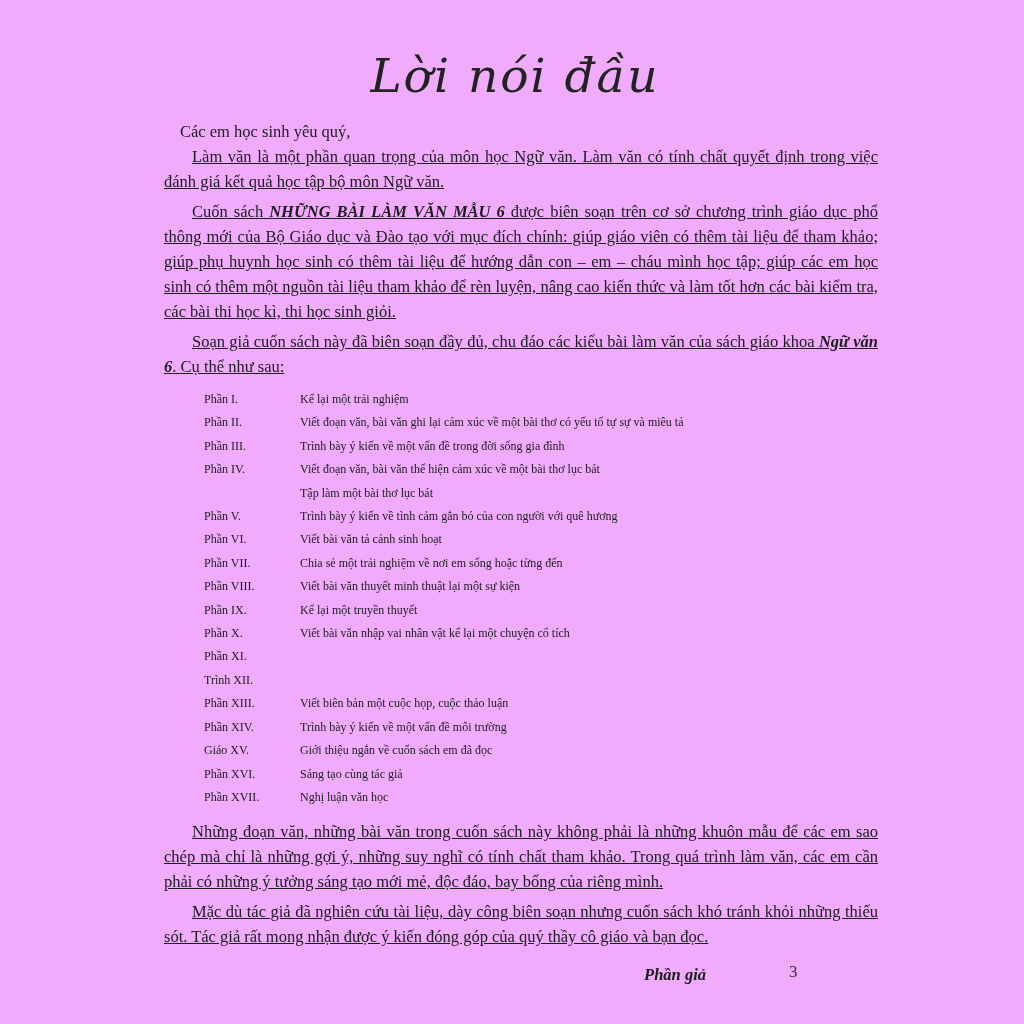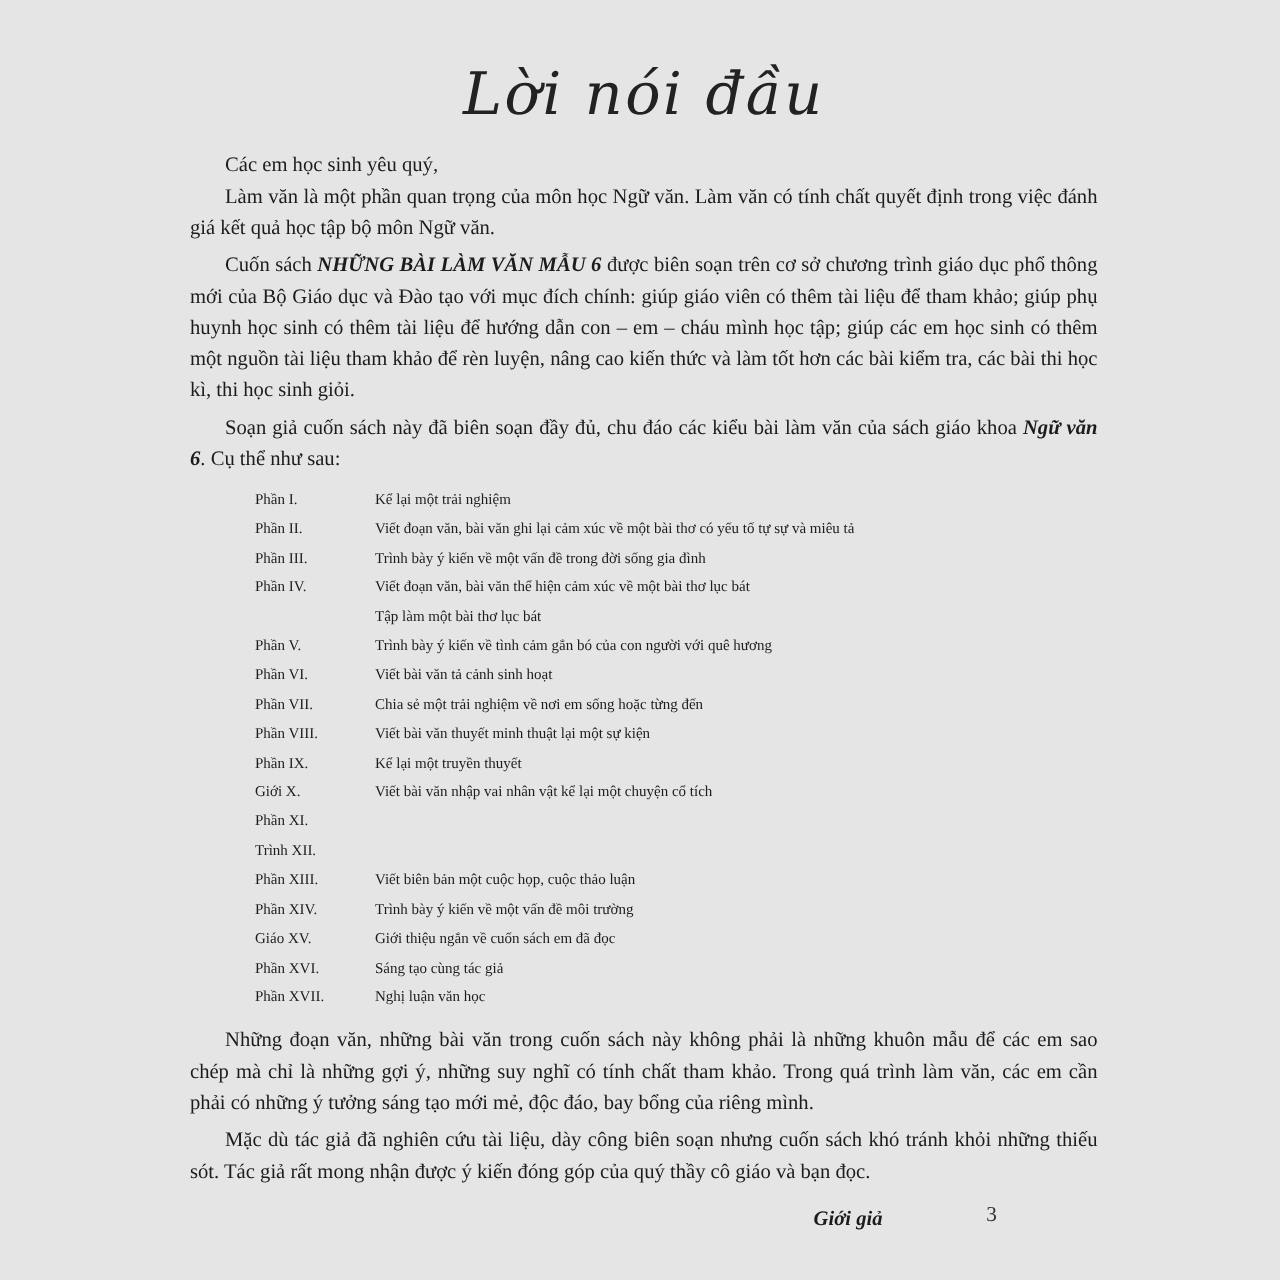--- a/index.html
+++ b/index.html
@@ -4,21 +4,21 @@
 <style>
   html, body {
     margin: 0;
     padding: 0;
     background: #ffffff;
   }
   .page {
     position: relative;
     width: 1024px;
     height: 1024px;
-    background: #e5e5e5;
+    background: #f0abfc;
     color: #1c1c1c;
     font-family: "Liberation Serif", serif;
     overflow: hidden;
   }
   .content {
     position: absolute;
     left: 152px;
     top: 48px;
     width: 726px;
   }
@@ -36,21 +36,22 @@
     font-size: 16.5px;
     line-height: 25px;
     text-indent: 28px;
     margin: 0;
   }
   p.body {
     font-size: 16.5px;
     line-height: 25px;
     text-align: justify;
     text-indent: 28px;
-    margin: 0 0 5px 0;
+    margin: 0 0 5px 12px;
+    text-decoration: underline;
   }
   .book-name {
     font-weight: bold;
     font-style: italic;
   }
   .parts {
     margin: 9px 0 10px 52px;
     font-size: 12px;
   }
   .part-row {
@@ -142,21 +143,21 @@
           <span class="part-label">Phần VIII.</span>
           <span class="part-text">Viết bài văn thuyết minh thuật lại một sự kiện</span>
         </div>
 
         <div class="part-row">
           <span class="part-label">Phần IX.</span>
           <span class="part-text">Kể lại một truyền thuyết</span>
         </div>
 
         <div class="part-row">
-          <span class="part-label">Giới X.</span>
+          <span class="part-label">Phần X.</span>
           <span class="part-text">Viết bài văn nhập vai nhân vật kể lại một chuyện cổ tích</span>
         </div>
 
         <div class="part-row">
           <span class="part-label">Phần XI.</span>
         </div>
 
         <div class="part-row">
           <span class="part-label">Trình XII.</span>
         </div>
@@ -184,18 +185,18 @@
         <div class="part-row">
           <span class="part-label">Phần XVII.</span>
           <span class="part-text">Nghị luận văn học</span>
         </div>
       </div>
 
     <p class="body">Những đoạn văn, những bài văn trong cuốn sách này không phải là những khuôn mẫu để các em sao chép mà chỉ là những gợi ý, những suy nghĩ có tính chất tham khảo. Trong quá trình làm văn, các em cần phải có những ý tưởng sáng tạo mới mẻ, độc đáo, bay bổng của riêng mình.</p>
 
     <p class="body">Mặc dù tác giả đã nghiên cứu tài liệu, dày công biên soạn nhưng cuốn sách khó tránh khỏi những thiếu sót. Tác giả rất mong nhận được ý kiến đóng góp của quý thầy cô giáo và bạn đọc.</p>
 
-    <p class="signature">Giới giả</p>
+    <p class="signature">Phần giả</p>
 
   </div>
 
   <div class="page-number">3</div>
 </div>
 
 </body></html>

